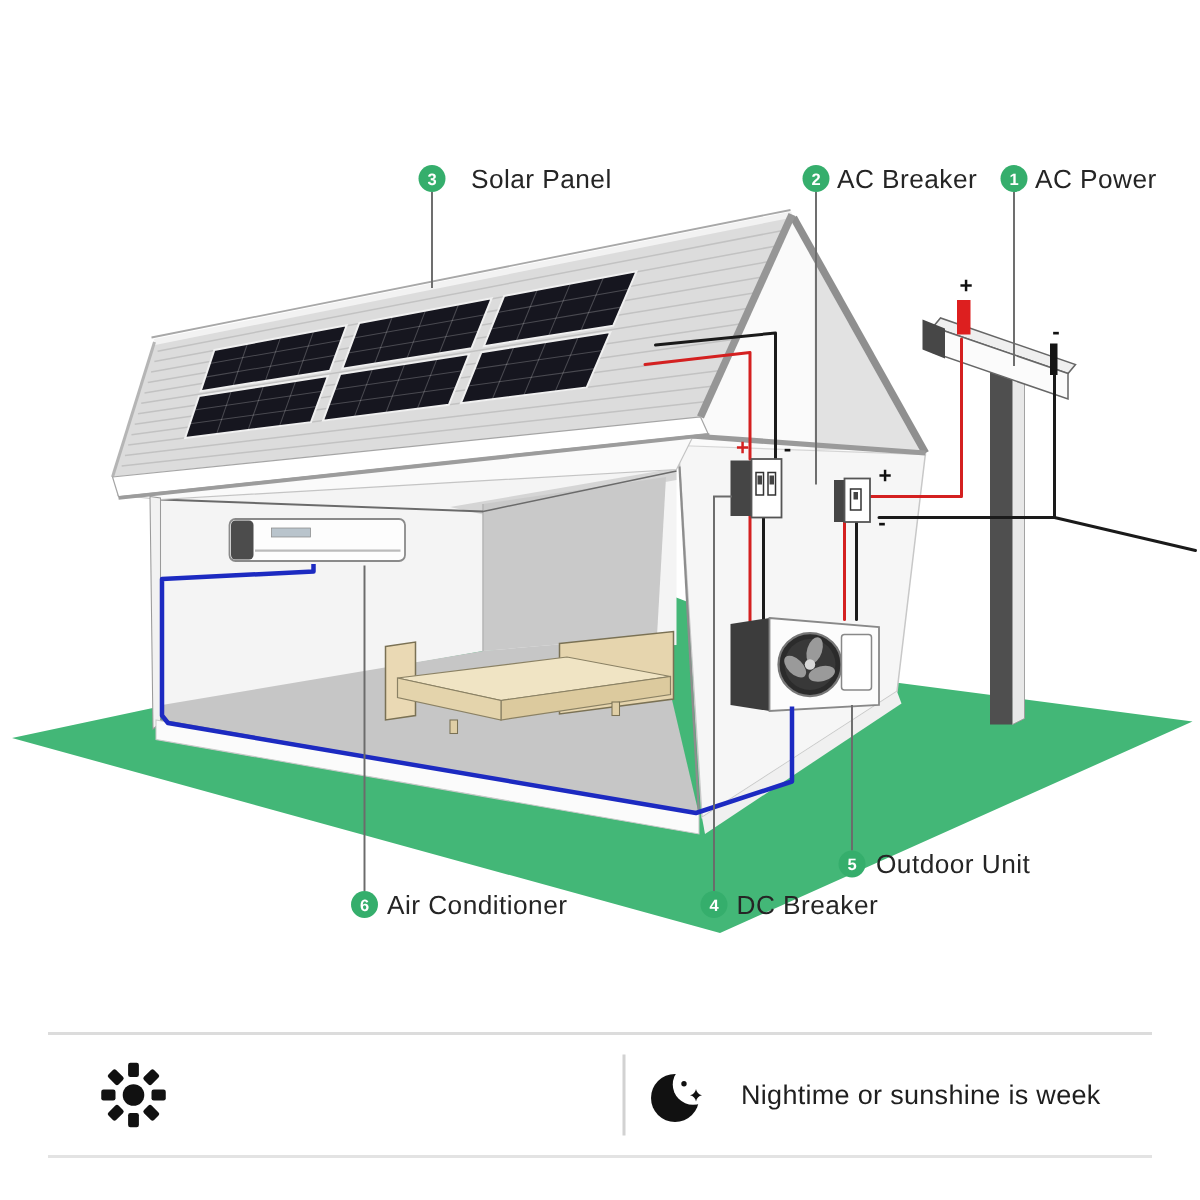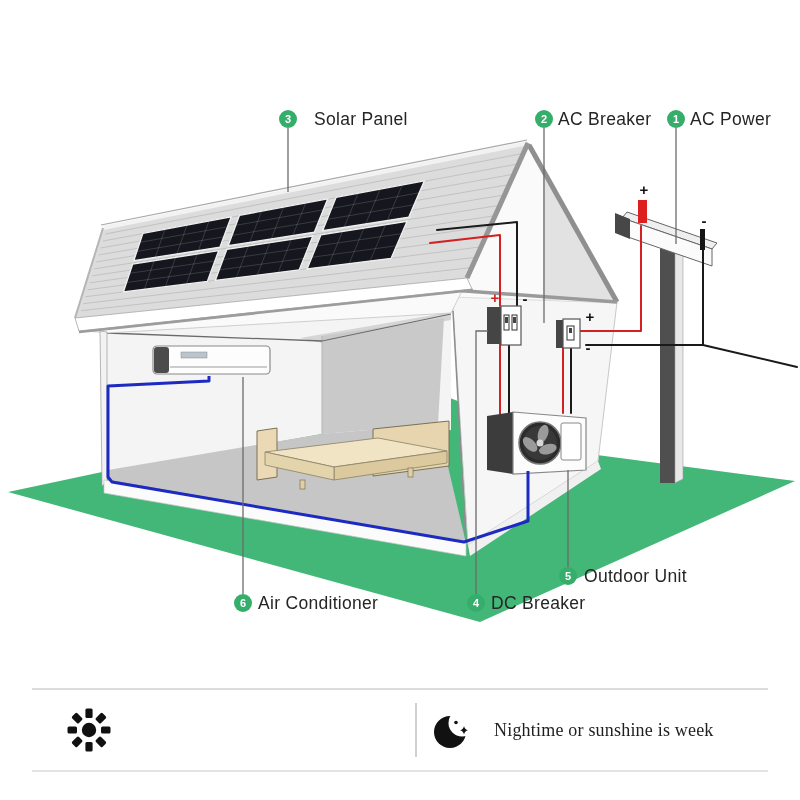--- a/index.html
+++ b/index.html
@@ -9,21 +9,21 @@
   .lbl{font-size:17.5px;fill:#252525;letter-spacing:.3px;}
   .badge-num{font-size:11px;font-weight:bold;fill:#ffffff;text-anchor:middle;}
   .sign{font-size:15px;font-weight:bold;text-anchor:middle;}
   .sign-red{fill:#d42020;}
   .sign-blk{fill:#111111;}
   
   .legend{position:absolute;left:32px;right:32px;top:688px;height:80px;
     border-top:2px solid #dcdcdc;border-bottom:2px solid #e3e3e3;display:flex;}
   .legend-half{width:50%;display:flex;align-items:center;}
   .legend-half.left{padding-left:33px;}
-  .legend-half.right{padding-left:25px;font-family:Liberation Serif, serif;}
+  .legend-half.right{padding-left:25px;}
   .legend-icon{width:48px;height:48px;flex:0 0 48px;margin-right:17px;}
   .legend-text{font-size:18px;color:#1f1f1f;line-height:26px;letter-spacing:.2px;}
   .v-divider{position:absolute;left:383px;top:13px;width:2px;height:54px;background:#d2d2d2;}
 </style>
 </head>
 <body>
 
 <div id="stage">
 
 <svg id="diagram-svg" width="800" height="690" viewBox="0 0 800 690">

